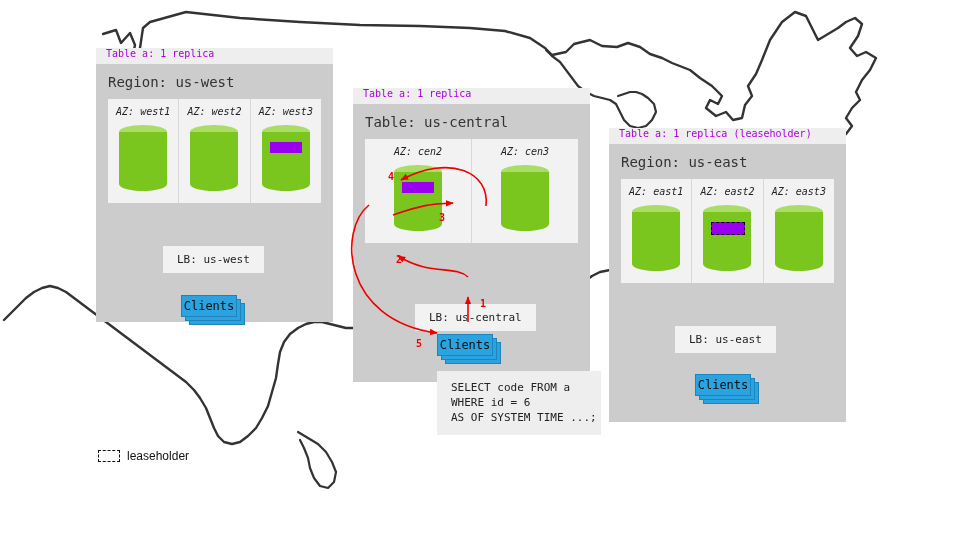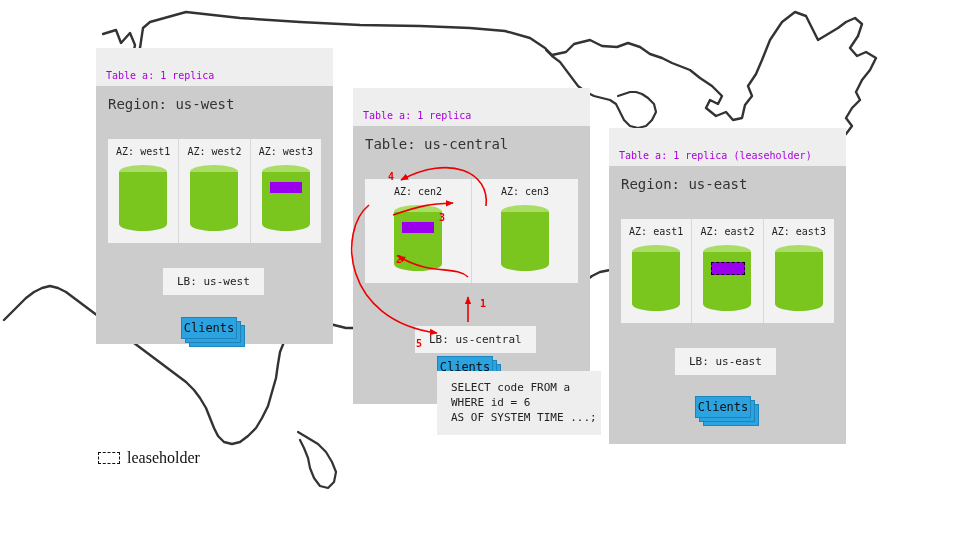--- a/index.html
+++ b/index.html
@@ -15,39 +15,40 @@
 
   
   #usmap{position:absolute;left:0;top:0;width:960px;height:540px;}
 
   
   .region{position:absolute;}
   .region-header{
     background:#eeeeee;
     color:#aa00dd;
     font-size:10px;
-    padding:22px 10px 5px 10px;
+    padding:0 10px 5px 10px;
     letter-spacing:0px;
     white-space:nowrap;
   }
   .region-body{
     background:#cccccc;
     padding:0;
     position:relative;
   }
   .region-title{
     color:#333333;
     font-size:14px;
     padding:10px 12px 9px 12px;
     white-space:nowrap;
   }
   .az-row{
     display:flex;
     background:#0f766e;
-    margin:18px 12px;
+    margin:0 12px;
+    font-style:italic;
   }
   .az{
     background:#f2f2f2;
     padding:7px 0 12px 0;
     text-align:center;
     flex:1 1 0;
     border-right:1px solid #d8d8d8;
     position:relative;
   }
   .az:last-child{border-right:none;}
@@ -103,21 +104,21 @@
     z-index:7;
   }
 
   
   .legend{position:absolute;display:flex;align-items:center;gap:7px;}
   .legend-swatch{
     width:20px;height:10px;
     border:1px dashed #111;
     background:transparent;
   }
-  .legend-text{font-size:16px;color:#111;font-family:Liberation Serif, serif;}
+  .legend-text{font-size:12px;color:#111;font-family:Liberation Sans, sans-serif;}
 
   
   #arrows{position:absolute;left:0;top:0;width:960px;height:540px;pointer-events:none;z-index:8;}
   .arrow-num{
     position:absolute;
     color:#ee0000;
     font-size:10px;
     font-weight:bold;
     z-index:9;
   }

